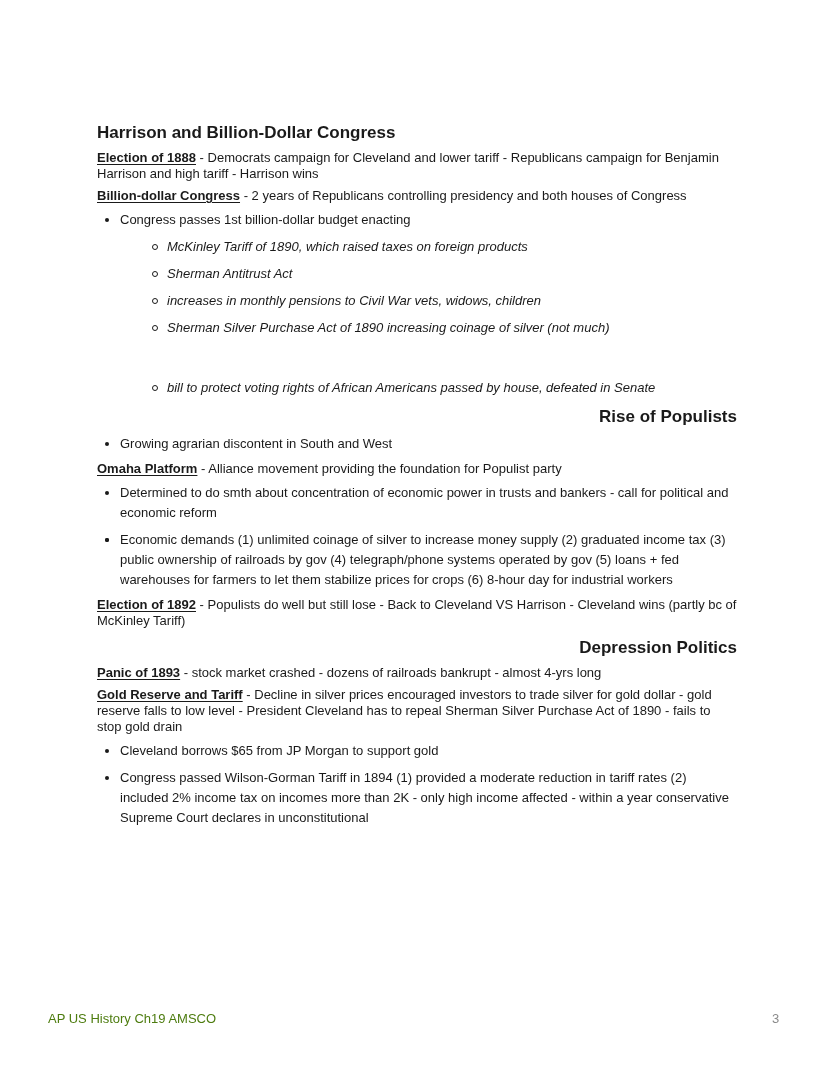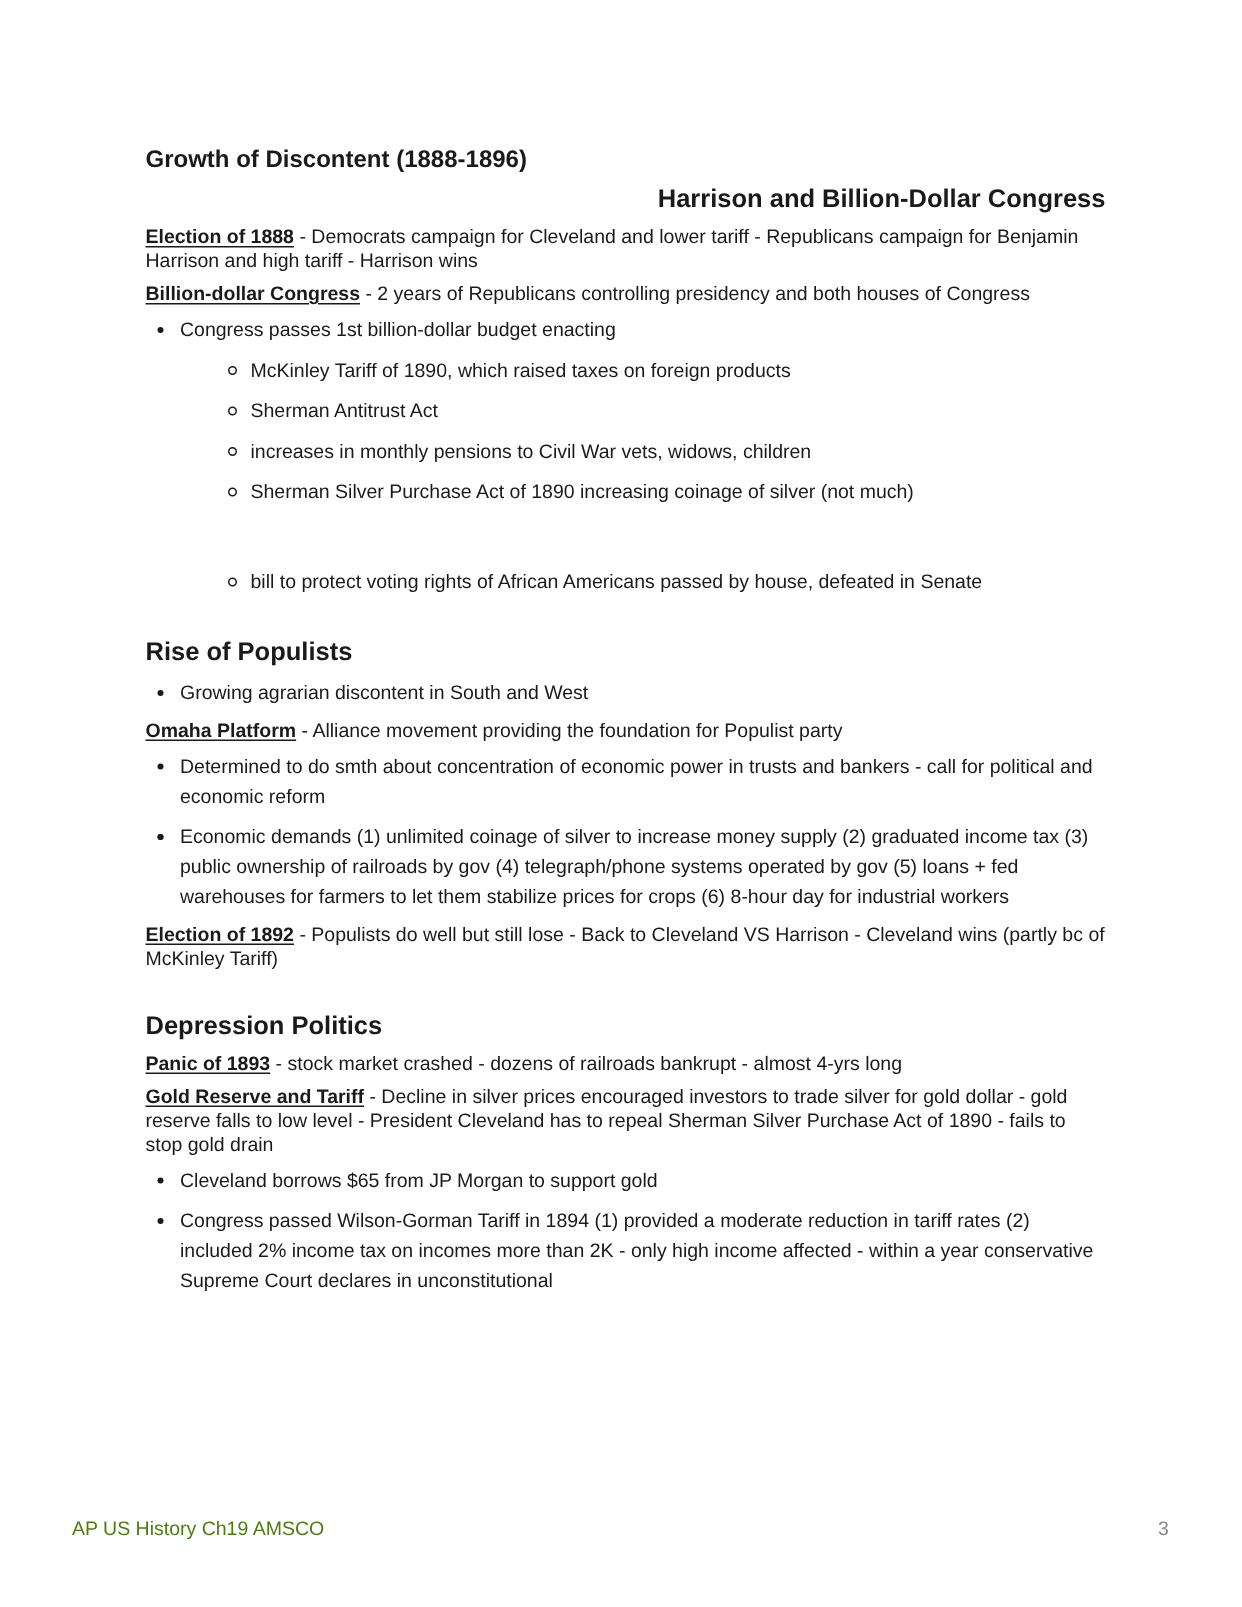--- a/index.html
+++ b/index.html
@@ -27,22 +27,22 @@
       margin: 0;
       height: 22px;
       line-height: 22px;
     }
     .section-heading {
       font-size: 17px;
       font-weight: bold;
       margin: 0;
       line-height: 22px;
     }
-    .h-first { margin-top: 4px; margin-bottom: 6px; text-align: right; }
-    .h-next { margin-top: 26px; margin-bottom: 6px; }
+    .h-first { margin-top: 26px; margin-bottom: 6px; }
+    .h-next { margin-top: 8px; margin-bottom: 6px; text-align: right; }
     p.entry {
       margin: 0 0 6px 0;
       font-size: 13px;
       line-height: 16px;
     }
     .term {
       font-weight: bold;
       text-decoration: underline;
       text-underline-offset: 2px;
     }
@@ -68,20 +68,21 @@
       height: 4px;
       border-radius: 50%;
       background: #1a1a1a;
     }
     ul.l2 {
       margin: 7px 0 0 0;
     }
     ul.l2 li {
       padding-left: 24px;
       margin-left: 23px;
+      font-style: italic;
     }
     ul.l2 > li > .bullet {
       position: absolute;
       left: 9px;
       top: 7px;
       width: 4px;
       height: 4px;
       border-radius: 50%;
       border: 1px solid #1a1a1a;
       background: transparent;
@@ -100,21 +101,20 @@
       top: 1011px;
       font-size: 13px;
       color: #8a8a8a;
     }
   </style>
 </head>
 <body>
 
 <div class="page">
 
-  <h1 class="doc-title">Growth of Discontent (1888-1896)</h1>
 
   <h2 class="section-heading h-first">Harrison and Billion-Dollar Congress</h2>
 
   <p class="entry"><span class="term">Election of 1888</span><span> - Democrats campaign for Cleveland and lower tariff - Republicans campaign for Benjamin Harrison and high tariff - Harrison wins</span></p>
 
   <p class="entry"><span class="term">Billion-dollar Congress</span><span> - 2 years of Republicans controlling presidency and both houses of Congress</span></p>
 
   <ul class="l1">
     <li>
       <span class="bullet"></span>

